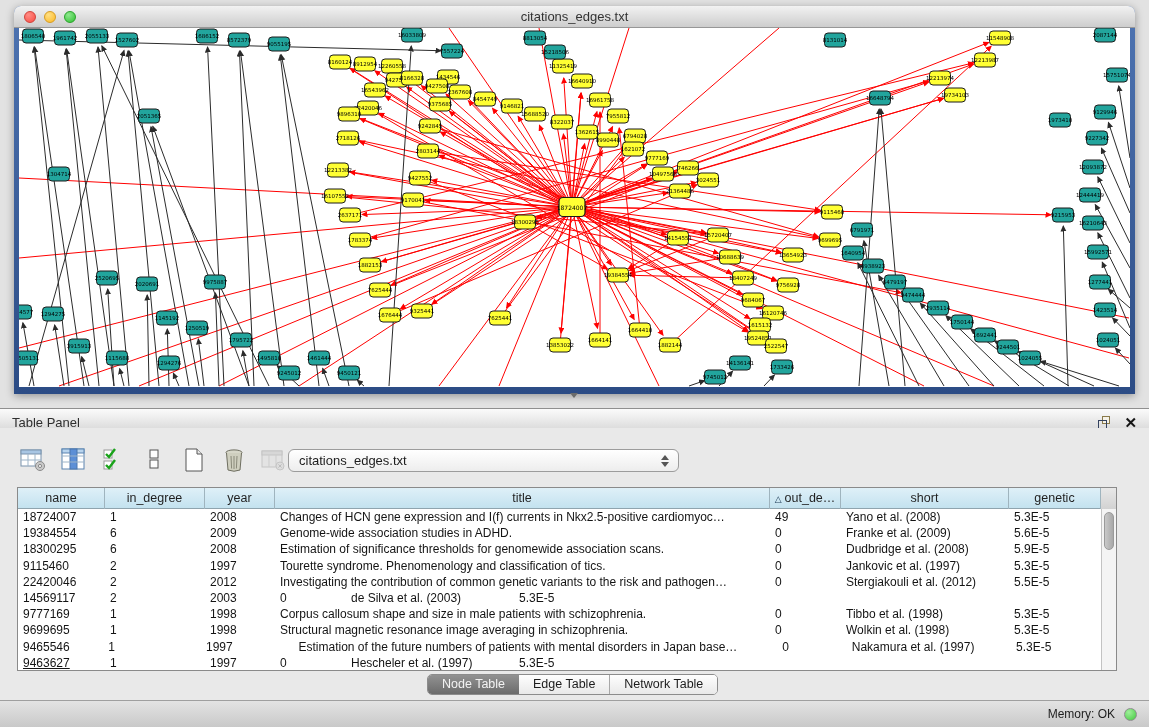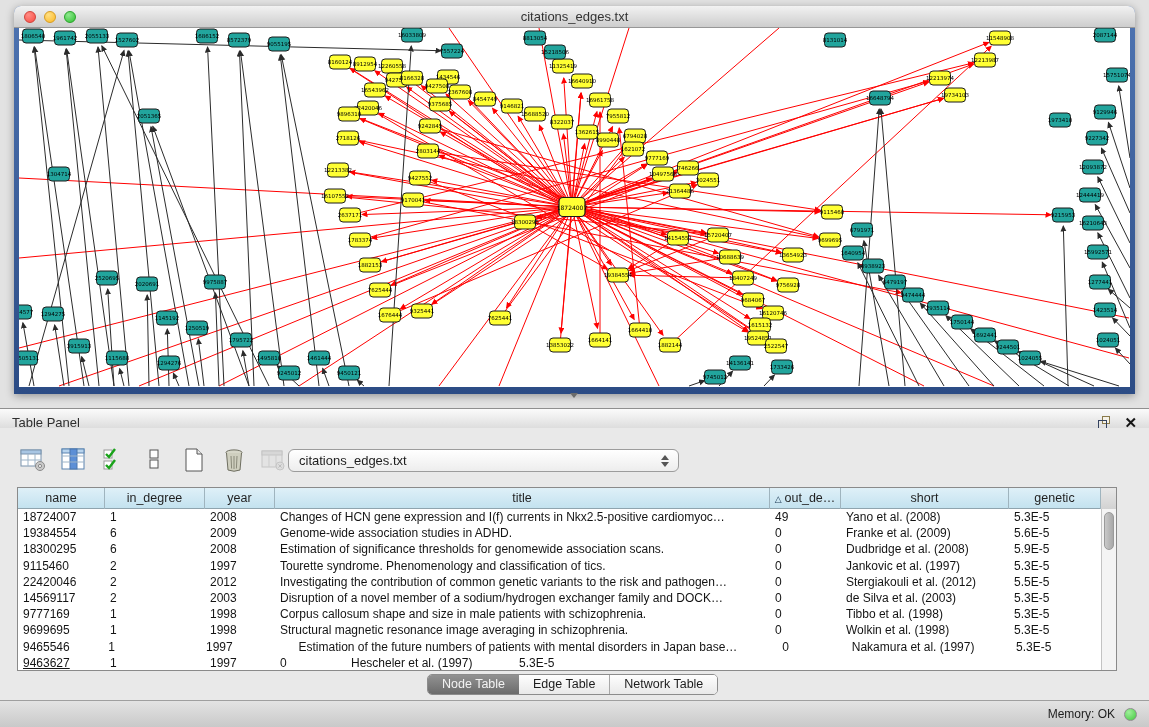--- a/index.html
+++ b/index.html
@@ -905,21 +905,20 @@
           <div class="td" style="width: 70px;">2012</div>
           <div class="td" style="width: 495px;">Investigating the contribution of common genetic variants to the risk and pathogen…</div>
           <div class="td" style="width: 71px;">0</div>
           <div class="td" style="width: 168px;">Stergiakouli et al. (2012)</div>
           <div class="td" style="width: 92px;">5.5E-5</div>
         </div>
         <div class="tr">
           <div class="td" style="width: 87px;">14569117</div>
           <div class="td" style="width: 100px;">2</div>
           <div class="td" style="width: 70px;">2003</div>
-          <div class="td" style="width: 495px;">Disruption of a novel member of a sodium/hydrogen exchanger family and DOCK…</div>
           <div class="td" style="width: 71px;">0</div>
           <div class="td" style="width: 168px;">de Silva et al. (2003)</div>
           <div class="td" style="width: 92px;">5.3E-5</div>
         </div>
         <div class="tr">
           <div class="td" style="width: 87px;">9777169</div>
           <div class="td" style="width: 100px;">1</div>
           <div class="td" style="width: 70px;">1998</div>
           <div class="td" style="width: 495px;">Corpus callosum shape and size in male patients with schizophrenia.</div>
           <div class="td" style="width: 71px;">0</div>

